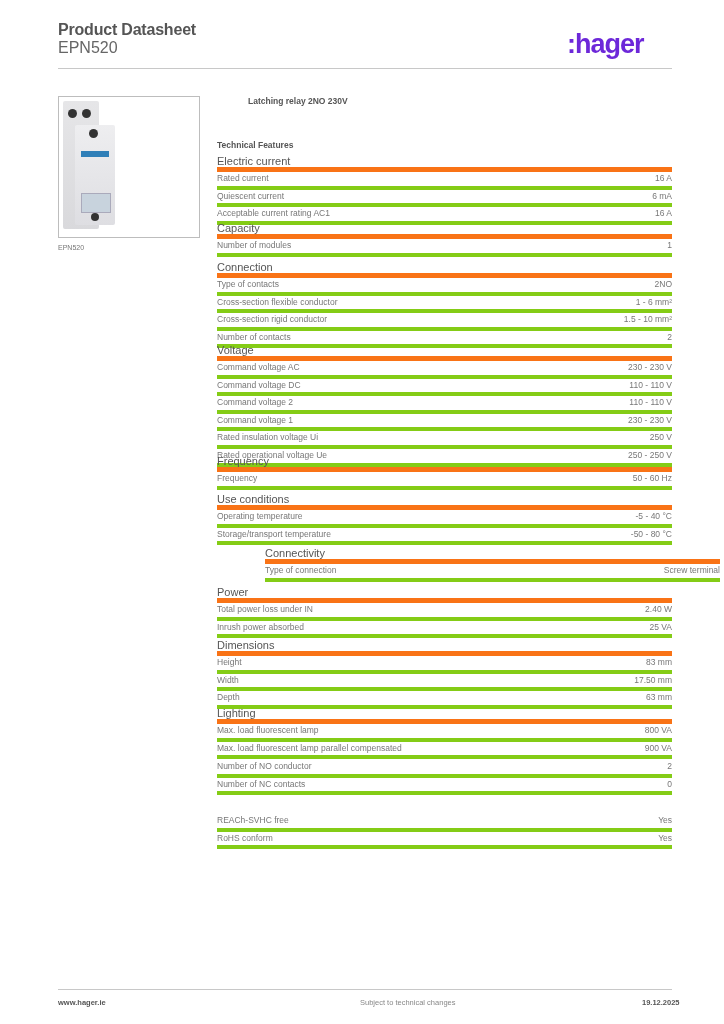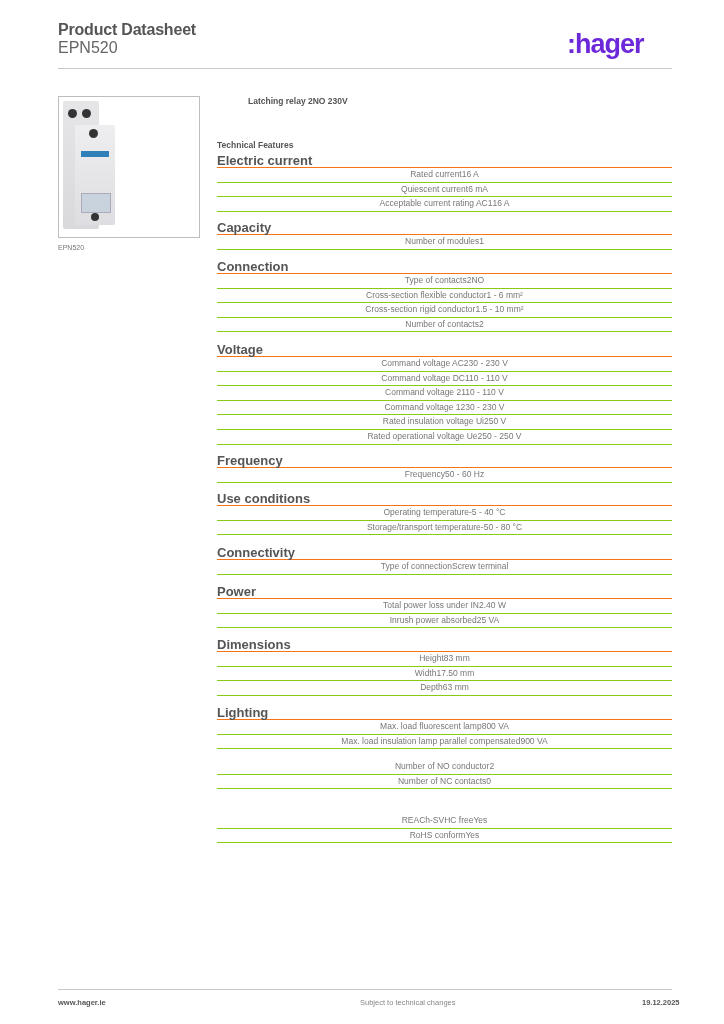--- a/index.html
+++ b/index.html
@@ -14,22 +14,22 @@
   .device { position:absolute; left:4px; top:4px; width:55px; height:128px; }
   .device .body1 { position:absolute; left:0; top:0; width:36px; height:128px; background:linear-gradient(#e6e6e8,#d9d9dc); border-radius:2px; }
   .device .body2 { position:absolute; left:12px; top:24px; width:40px; height:100px; background:linear-gradient(#eeeef0,#dedee2); border-radius:2px; }
   .device .screw { position:absolute; width:9px; height:9px; border-radius:50%; background:#333; }
   .device .label { position:absolute; left:18px; top:50px; width:28px; height:6px; background:#2f7fb8; }
   .device .window { position:absolute; left:18px; top:92px; width:28px; height:18px; background:#c8d3dd; border:1px solid #aab; }
   .product-caption { position:absolute; left:58px; top:244px; font-size:7px; color:#777; }
   .subtitle { position:absolute; left:217px; top:96px; font-size:8.5px; font-weight:bold; color:#555;margin-left:31px; }
   .tech-title { position:absolute; left:217px; top:140px; font-size:8.5px; font-weight:bold; color:#555; }
   .section { position:absolute; left:217px; width:455px; }
-  .section-head { font-size:13px; font-weight:bold; color:#555; height:12px; line-height:12px; border-bottom:1px solid #f97316; }
-  .row { display:flex; justify-content:center; font-size:8.5px; color:#777; height:13.6px; line-height:13.6px; border-bottom:1px solid #84cc16; }
+  .section-head { font-size:11px; font-weight:normal; color:#555; height:12px; line-height:12px; border-bottom:5px solid #f97316; }
+  .row { display:flex; justify-content:space-between; font-size:8.5px; color:#777; height:13.6px; line-height:13.6px; border-bottom:4px solid #84cc16; }
   .row .v { text-align:right; }
 
   .footer-rule { position:absolute; left:58px; top:989px; width:614px; height:1px; background:#c8c8c8; }
   .footer-left { position:absolute; left:58px; top:998px; font-size:7.5px; font-weight:bold; color:#555; }
   .footer-center { position:absolute; left:316px; top:998px; font-size:7.5px; color:#888;padding-left:44px; }
   .footer-right { position:absolute; left:630px; top:998px; font-size:7.5px; font-weight:bold; color:#555;margin-left:12px; }
 </style>
 </head>
 <body>
 
@@ -135,21 +135,21 @@
       <div class="section-head">Use conditions</div>
       <div class="row">
         <span>Operating temperature</span>
         <span class="v">-5 - 40 °C</span>
       </div>
       <div class="row">
         <span>Storage/transport temperature</span>
         <span class="v">-50 - 80 °C</span>
       </div>
     </div>
-    <div class="section" style="top: 547px;">
+    <div class="section" style="top: 547px; margin-left: 48px;">
       <div class="section-head">Connectivity</div>
       <div class="row">
         <span>Type of connection</span>
         <span class="v">Screw terminal</span>
       </div>
     </div>
     <div class="section" style="top: 586px;">
       <div class="section-head">Power</div>
       <div class="row">
         <span>Total power loss under IN</span>
@@ -175,21 +175,21 @@
         <span class="v">63 mm</span>
       </div>
     </div>
     <div class="section" style="top: 707px;">
       <div class="section-head">Lighting</div>
       <div class="row">
         <span>Max. load fluorescent lamp</span>
         <span class="v">800 VA</span>
       </div>
       <div class="row">
-        <span>Max. load insulation lamp parallel compensated</span>
+        <span>Max. load fluorescent lamp parallel compensated</span>
         <span class="v">900 VA</span>
       </div>
     </div>
     <div class="section" style="top: 760px;">
       <div class="row">
         <span>Number of NO conductor</span>
         <span class="v">2</span>
       </div>
       <div class="row">
         <span>Number of NC contacts</span>

